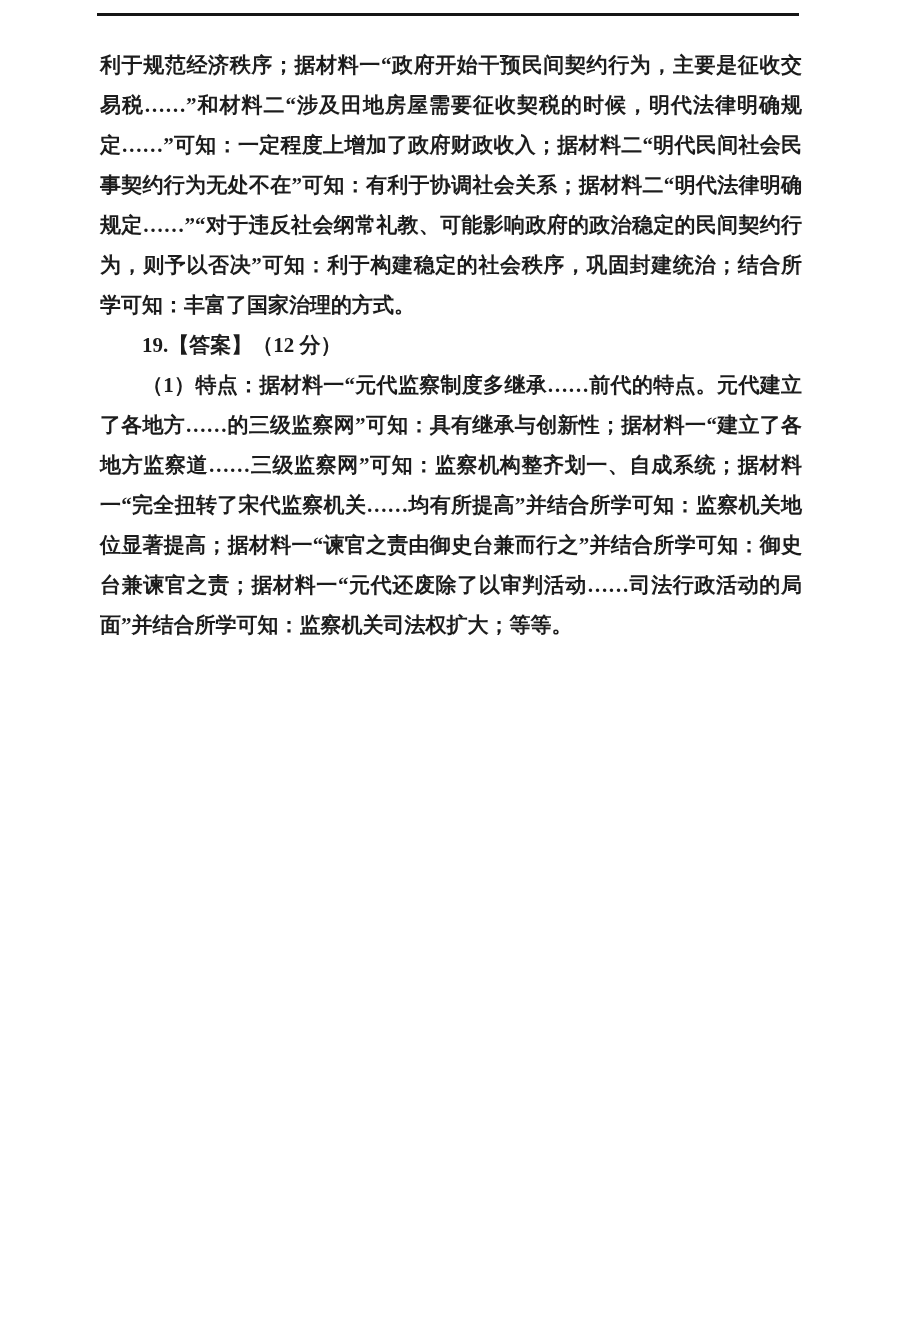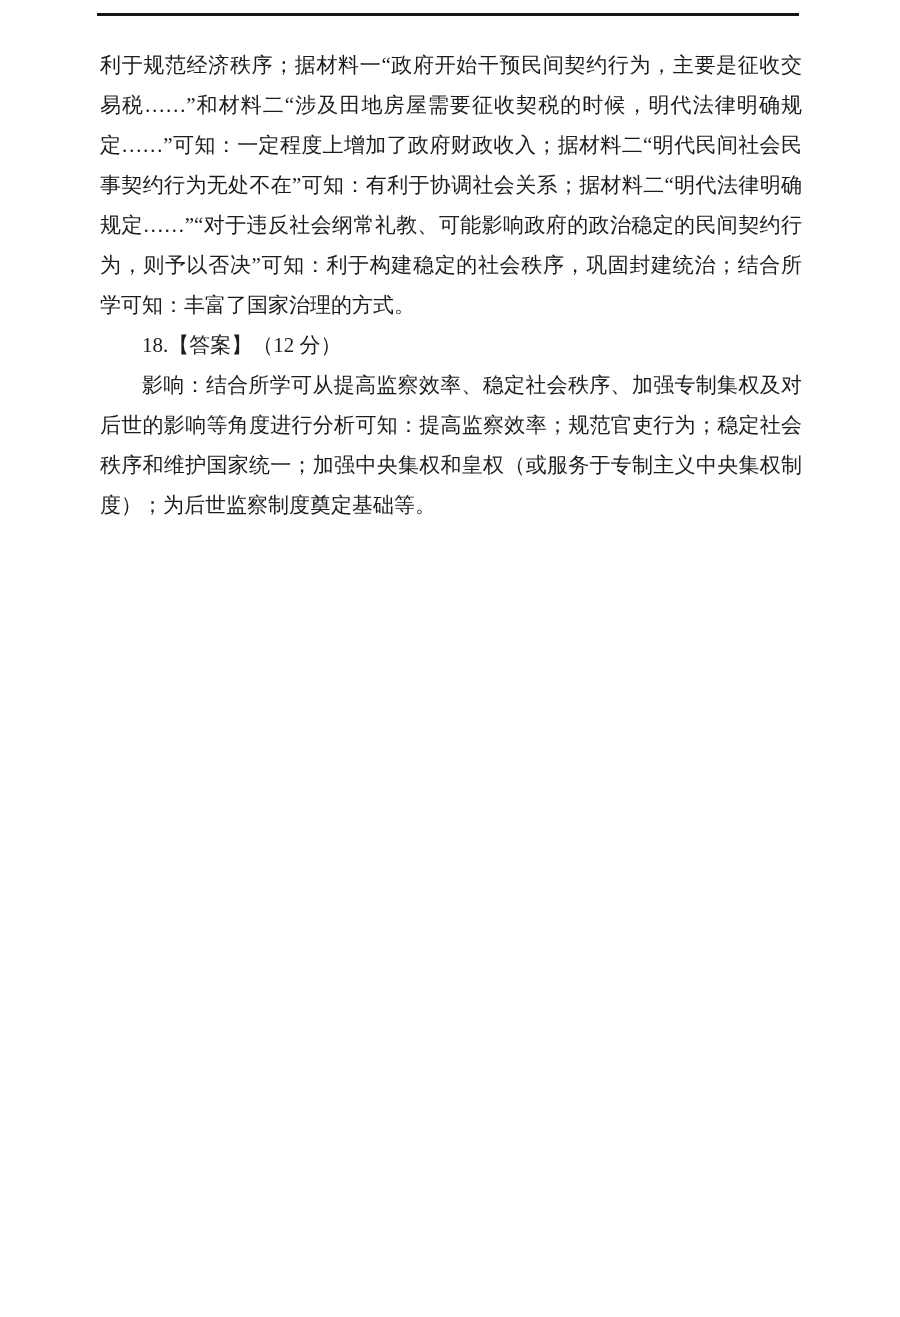--- a/index.html
+++ b/index.html
@@ -8,20 +8,21 @@
     background: #ffffff;
   }
   .page {
     position: relative;
     width: 900px;
     height: 1162px;
     background: #ffffff;
     overflow: hidden;
     font-family: "Liberation Serif", "DejaVu Serif", serif;
     color: #1c1c1c;
+    font-weight: bold;
   }
   .top-rule {
     position: absolute;
     left: 97px;
     top: 13px;
     width: 702px;
     height: 0;
     border-top: 3px solid #161616;
   }
   .content {
@@ -53,20 +54,20 @@
   }
 </style>
 </head>
 <body>
 
 <div class="page">
   <div class="top-rule"></div>
 
   <div class="content">
     <p>利于规范经济秩序；据材料一“政府开始干预民间契约行为，主要是征收交易税……”和材料二“涉及田地房屋需要征收契税的时候，明代法律明确规定……”可知：一定程度上增加了政府财政收入；据材料二“明代民间社会民事契约行为无处不在”可知：有利于协调社会关系；据材料二“明代法律明确规定……”“对于违反社会纲常礼教、可能影响政府的政治稳定的民间契约行为，则予以否决”可知：利于构建稳定的社会秩序，巩固封建统治；结合所学可知：丰富了国家治理的方式。</p>
-    <p class="indent">18.【答案】（12 分）</p>
-    <p class="indent">影响：结合所学可从提高监察效率、稳定社会秩序、加强专制集权及对后世的影响等角度进行分析可知：提高监察效率；规范官吏行为；稳定社会秩序和维护国家统一；加强中央集权和皇权（或服务于专制主义中央集权制度）；为后世监察制度奠定基础等。</p>
+    <p class="indent">19.【答案】（12 分）</p>
+    <p class="indent">（1）特点：据材料一“元代监察制度多继承……前代的特点。元代建立了各地方……的三级监察网”可知：具有继承与创新性；据材料一“建立了各地方监察道……三级监察网”可知：监察机构整齐划一、自成系统；据材料一“完全扭转了宋代监察机关……均有所提高”并结合所学可知：监察机关地位显著提高；据材料一“谏官之责由御史台兼而行之”并结合所学可知：御史台兼谏官之责；据材料一“元代还废除了以审判活动……司法行政活动的局面”并结合所学可知：监察机关司法权扩大；等等。</p>
   </div>
 
   <div class="footer">
     <span>6</span>
   </div>
 </div>
 
 </body></html>

